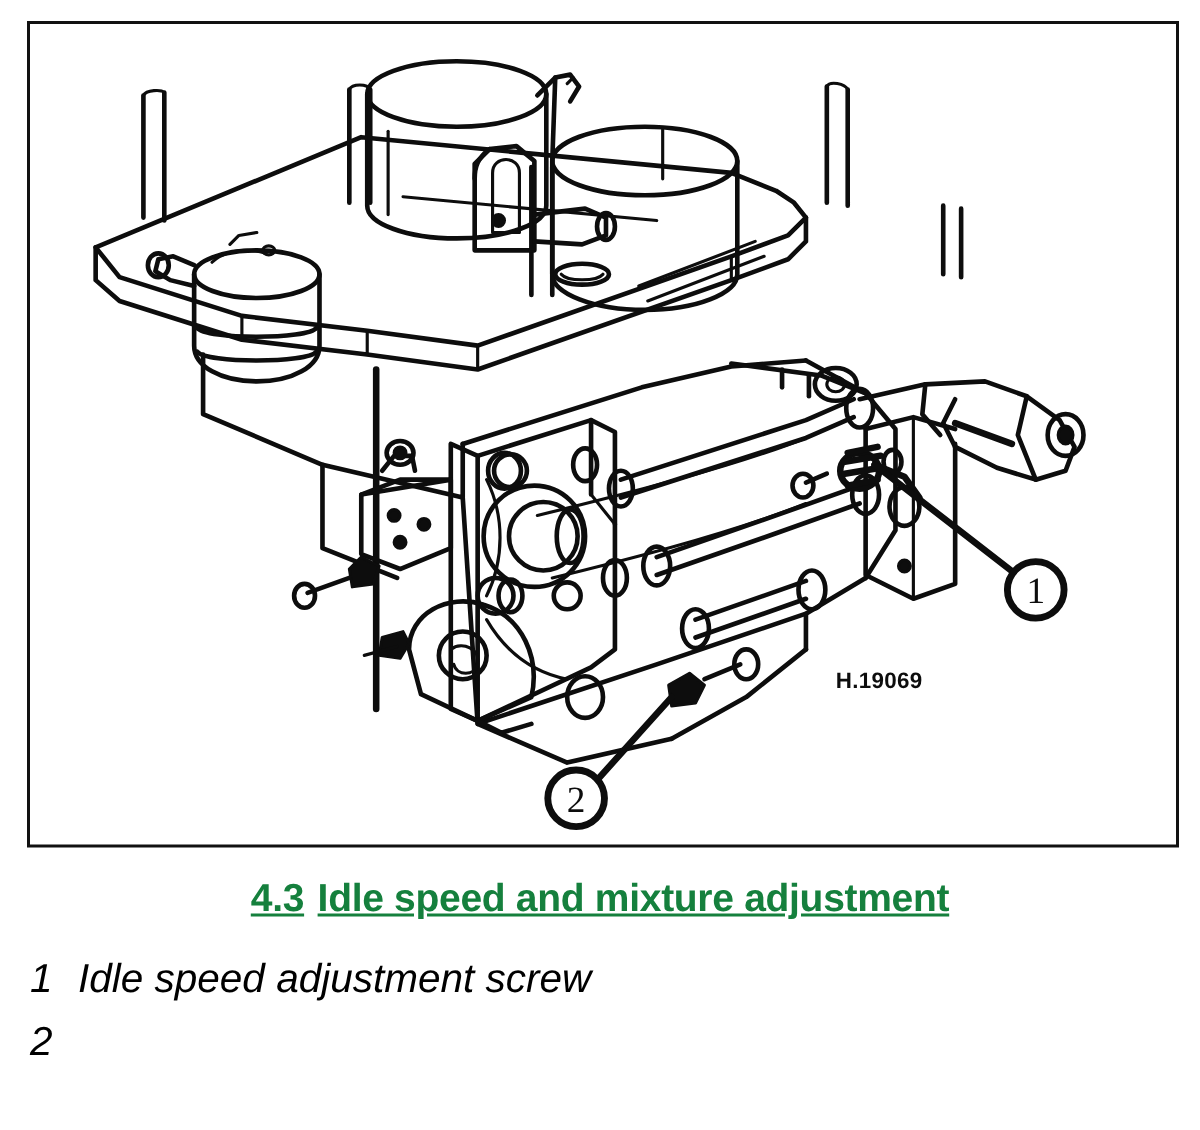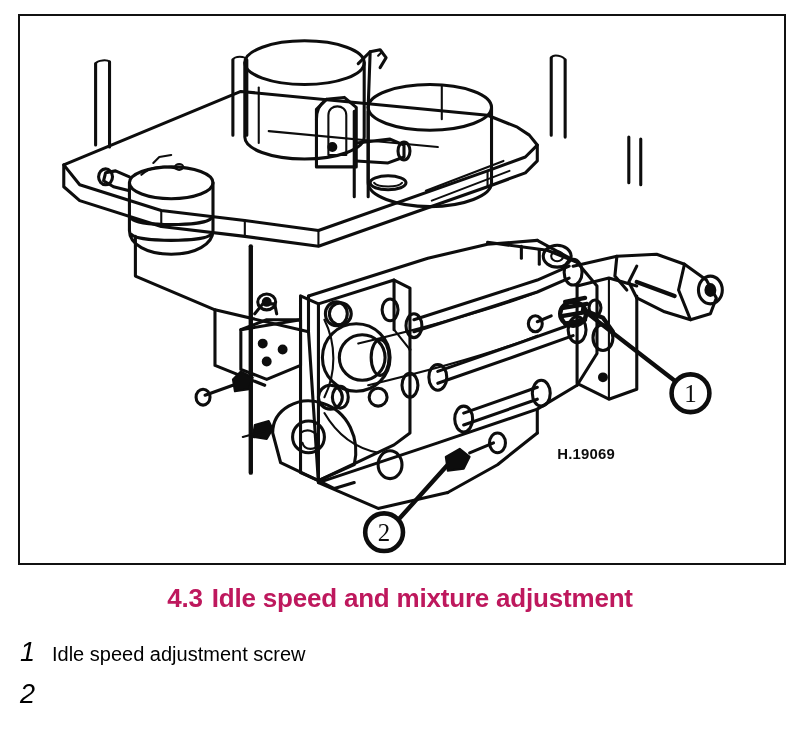--- a/index.html
+++ b/index.html
@@ -48,22 +48,23 @@
   #figure-heading {
     position: absolute;
     left: 0;
     top: 8px;
     width: 800px;
     text-align: center;
     font-family: "Liberation Sans", sans-serif;
     font-weight: bold;
     font-size: 26px;
     letter-spacing: -0.2px;
-    color: #be185d;
+    color: #15803d;
     white-space: nowrap;
+    text-decoration: underline;
   }
   #figure-heading .heading-num {
     margin-right: 9px;
   }
 
   #legend-list {
     position: absolute;
     left: 14px;
     top: 62px;
     width: 770px;
@@ -77,21 +78,22 @@
     width: 38px;
     flex: 0 0 38px;
     font-style: italic;
     font-size: 27px;
     color: #000000;
     text-align: left;
     padding-left: 6px;
     box-sizing: border-box;
   }
   .legend-text {
-    font-size: 20px;
+    font-style: italic;
+    font-size: 27px;
     color: #000000;
     white-space: nowrap;
   }
 
   
   .ink {
     fill: none;
     stroke: #0d0d0d;
     stroke-width: 3.1;
     stroke-linecap: round;

